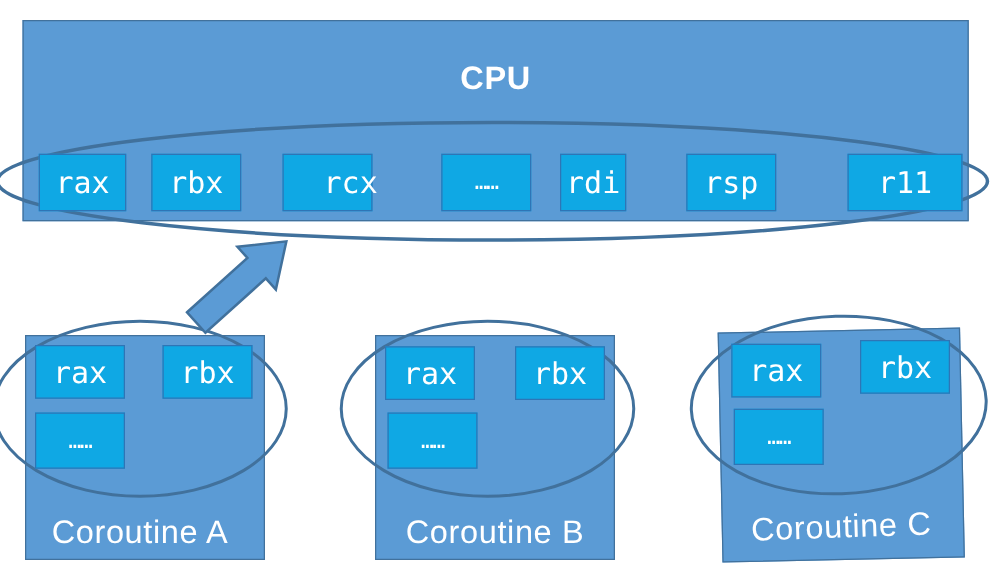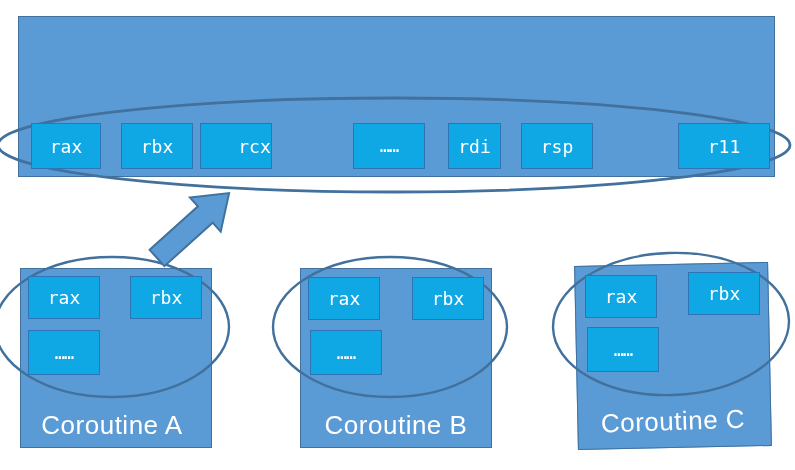--- a/index.html
+++ b/index.html
@@ -30,31 +30,31 @@
   .co-b-label{left:300px;top:410px;width:192px;}
   .co-c-label{left:576px;top:406px;width:194px;transform:rotate(-2deg);}
   
   .reg{
     position:absolute;z-index:10;
     display:flex;align-items:center;justify-content:center;
     background:var(--register-fill,#0FA8E4);
     border:1px solid var(--register-border,#2E75B6);
     box-sizing:border-box;
     color:var(--label-text,#FFFFFF);
-    font-family:"DejaVu Sans Mono",monospace;font-size:18px;
+    font-family:"DejaVu Sans Mono",monospace;font-size:24px;
   }
   .reg.dots{font-size:17px;letter-spacing:-1px;}
   
   .cr{top:123px;height:46px;width:72px;}
   .cr0{left:31px;width:70px;}
   .cr1{left:121px;}
-  .cr2{left:200px;padding-left:37px;}
+  .cr2{left:226px;padding-left:37px;}
   .cr3{left:353px;}
   .cr4{left:448px;width:53px;}
-  .cr5{left:521px;}
+  .cr5{left:549px;}
   .cr6{left:602px;width:70px;}
   .cr7{left:678px;width:92px;}
   
   .ar{width:72px;height:43px;}
   .a-rax{left:28px;top:276px;}
   .a-rbx{left:130px;top:276px;}
   .a-dots{left:28px;top:330px;height:45px;}
   .b-rax{left:308px;top:277px;}
   .b-rbx{left:412px;top:277px;}
   .b-dots{left:310px;top:330px;height:45px;}
@@ -70,20 +70,21 @@
     stroke:var(--ellipse-stroke,#41719C);
     stroke-width:2px;stroke-linejoin:miter;
   }
 </style>
 </head>
 <body>
 
 <div class="canvas">
 
   <div class="box cpu-box"></div>
+  <div class="big-label cpu-label">CPU</div>
 
   <div class="box co-a-box"></div>
   <div class="box co-b-box"></div>
   <div class="box co-c-box"></div>
 
   <svg class="overlay" width="795" height="470" viewBox="0 0 795 470">
     <ellipse class="oline oline-cpu" cx="394" cy="145" rx="396" ry="47"></ellipse>
     <ellipse class="oline" cx="112" cy="327" rx="117" ry="70"></ellipse>
     <ellipse class="oline" cx="390" cy="327" rx="117" ry="70"></ellipse>
     <ellipse class="oline" cx="671" cy="324" rx="118" ry="71" transform="rotate(-2 671 324)"></ellipse>

